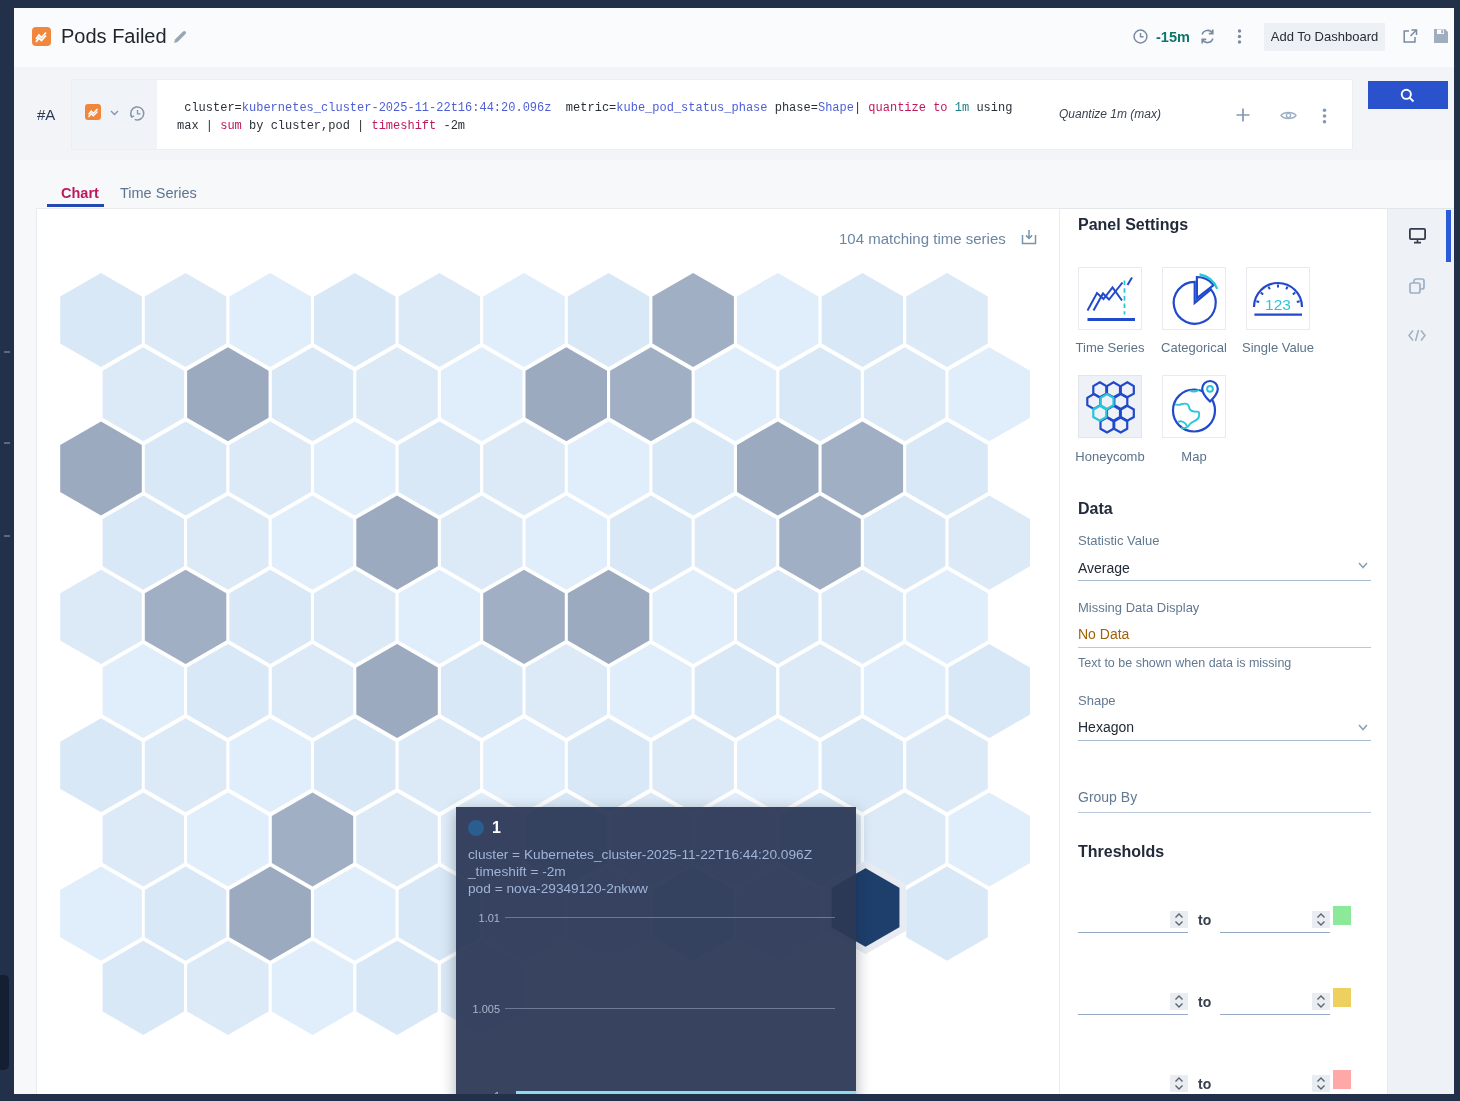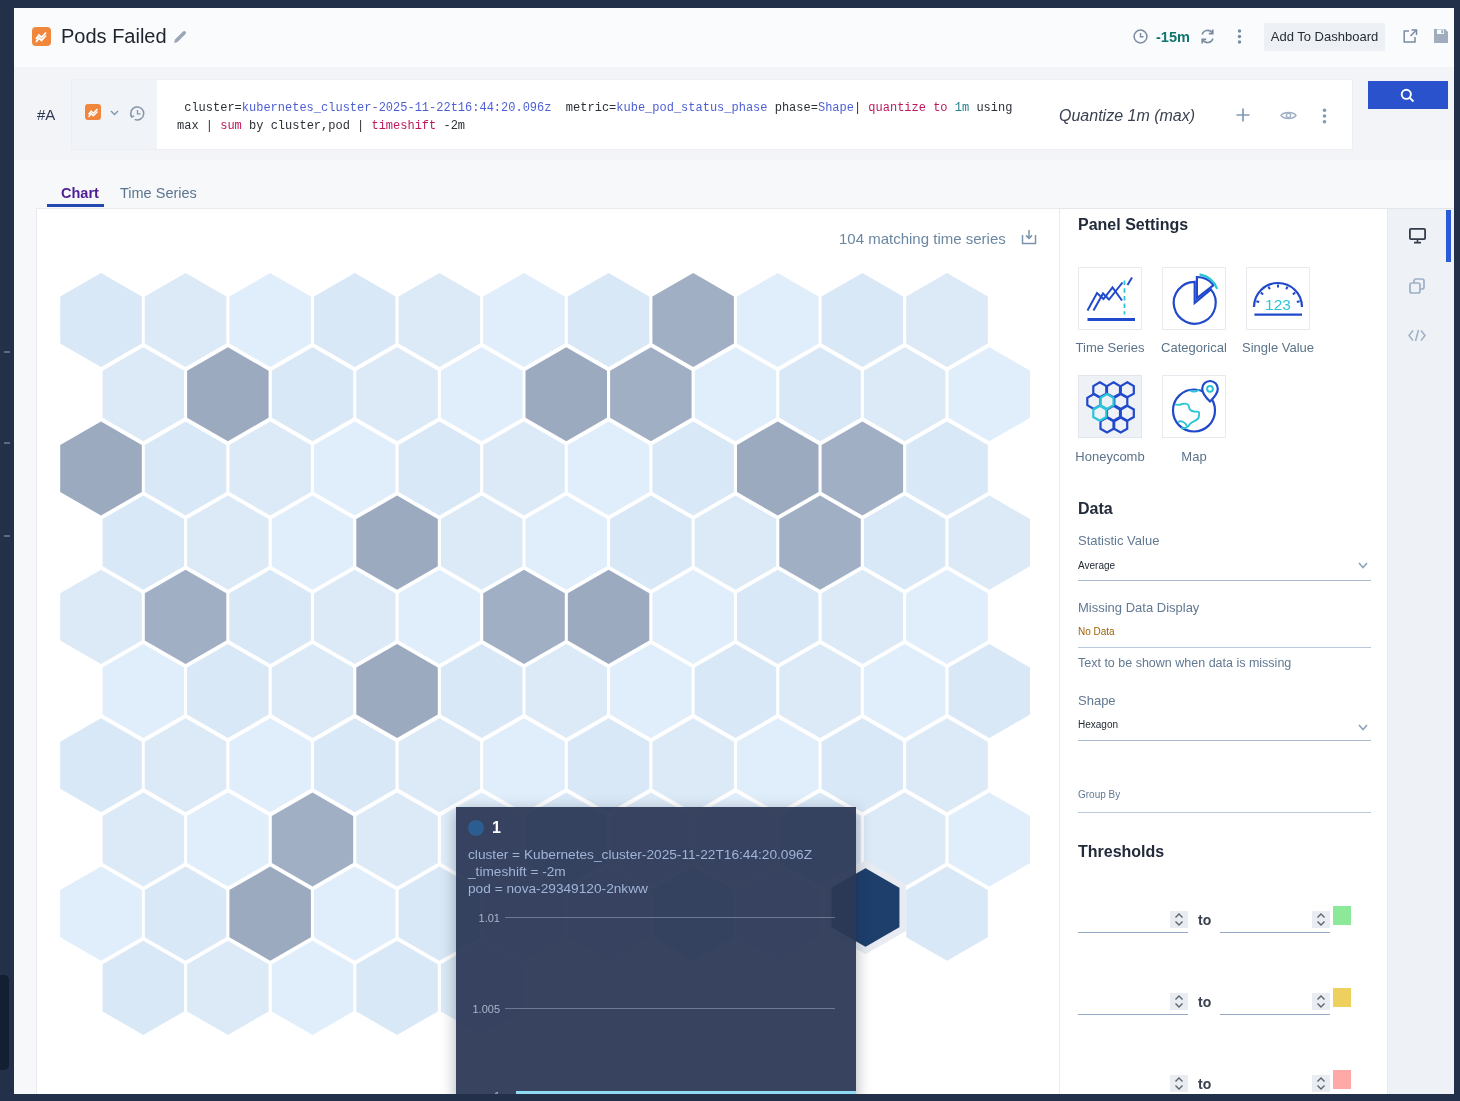--- a/index.html
+++ b/index.html
@@ -24,24 +24,24 @@
 
 .m15 { left:1156px; top:29px; font-size:14.5px; font-weight:600; color:#0f766e; }
 .btn-dash { left:1264px; top:23px; width:121px; height:28px; background:#edf0f4; font-size:13px; color:#272d37; text-align:center; line-height:28px; }
 
 .qa { left:37px; top:106px; font-size:15px; color:#2c3a55; }
 .qbar { left:72px; top:80px; width:1280px; height:69px; background:#fff; box-shadow:0 0 0 1px #eceef2; }
 .qicon { left:72px; top:80px; width:85px; height:69px; background:#f0f3f7; }
 .qmini { left:85px; top:104px; width:16px; height:16px; background:#f0873c; border-radius:3px; }
 .qcode { left:177px; top:98.5px; width:880px; font-family:"Liberation Mono",monospace; font-size:12px; line-height:18.5px; color:#2b3038; white-space:pre; }
 .qcode .v { color:#4d5fd4; } .qcode .k { color:#be185d; } .qcode .d { color:#1f7f8c; }
-.quant { left:1059px; top:107px; white-space:nowrap; font-size:16px; font-style:italic; color:#3a4250; }
+.quant { left:1059px; top:107px; white-space:nowrap; font-size:12px; font-style:italic; color:#3a4250; }
 .btn-search { left:1368px; top:81px; width:80px; height:28px; background:#2a52cc; }
 
-.tab1 { left:61px; top:185px; font-size:14.5px; font-weight:700; color:#4c1d95; }
+.tab1 { left:61px; top:185px; font-size:14.5px; font-weight:700; color:#be185d; }
 .tab2 { left:120px; top:185px; font-size:14.5px; color:#5c7490; }
 .tabline { left:47px; top:204px; width:57px; height:3px; background:#2348b2; }
 
 .chartpanel { left:36px; top:208px; width:1024px; height:886px; background:#fff; border:1px solid #e9ebee; border-bottom:none; }
 .rightpanel { left:1060px; top:208px; width:327px; height:886px; background:#fff; border-top:1px solid #e3e7eb; }
 .rail { left:1387px; top:208px; width:67px; height:886px; background:#eef1f5; border-top:1px solid #e3e7eb; border-left:1px solid #e7eaee; }
 .railbar { left:1446px; top:210px; width:5px; height:52px; background:#2a5cd8; z-index:5; }
 .match { left:839px; top:230px; font-size:15px; color:#6b87a3; }
 
 .tip { left:456px; top:807px; width:400px; height:294px; background:rgba(44,57,86,.95); box-shadow:0 4px 14px rgba(20,30,50,.35); z-index:10; }
@@ -49,21 +49,21 @@
 .tip-one { position:absolute; left:36px; top:12px; font-size:16px; font-weight:700; color:#fff; }
 .tip-l { position:absolute; left:12px; font-size:13.7px; color:#9fb4d8; white-space:nowrap; }
 .tip-axis { position:absolute; font-size:11px; color:#aab6cb; text-align:right; width:40px; }
 .tip-grid { position:absolute; left:49px; width:330px; height:1px; background:rgba(200,214,235,.38); }
 
 .h1 { font-size:16px; font-weight:700; color:#222b3a; position:absolute; left:1078px; }
 .card { position:absolute; width:64px; height:63px; background:#fff; border:1px solid #e7eaef; }
 .card.sel { background:#eef1f6; border-color:#e2e6ec; }
 .clabel { position:absolute; font-size:13px; color:#5c7389; text-align:center; }
 .flabel { position:absolute; left:1078px; font-size:13px; color:#627992; }
-.fvalue { position:absolute; left:1078px; font-size:10px; color:#232b36; }
+.fvalue { position:absolute; left:1078px; font-size:14px; color:#232b36; }
 .fline { position:absolute; left:1078px; width:293px; height:1px; background:#a9bbd0; }
 .fhelp { position:absolute; left:1078px; font-size:12.5px; color:#627992; }
 .chev { position:absolute; width:12px; height:12px; }
 .spin { position:absolute; width:18px; height:17px; background:#e9edf2; }
 .tospan { position:absolute; font-size:14px; font-weight:700; color:#39414e; }
 .swatch { position:absolute; width:18px; height:19px; }
 .thline { position:absolute; height:1px; background:#93a9c4; }
 </style>
 </head>
 <body>

